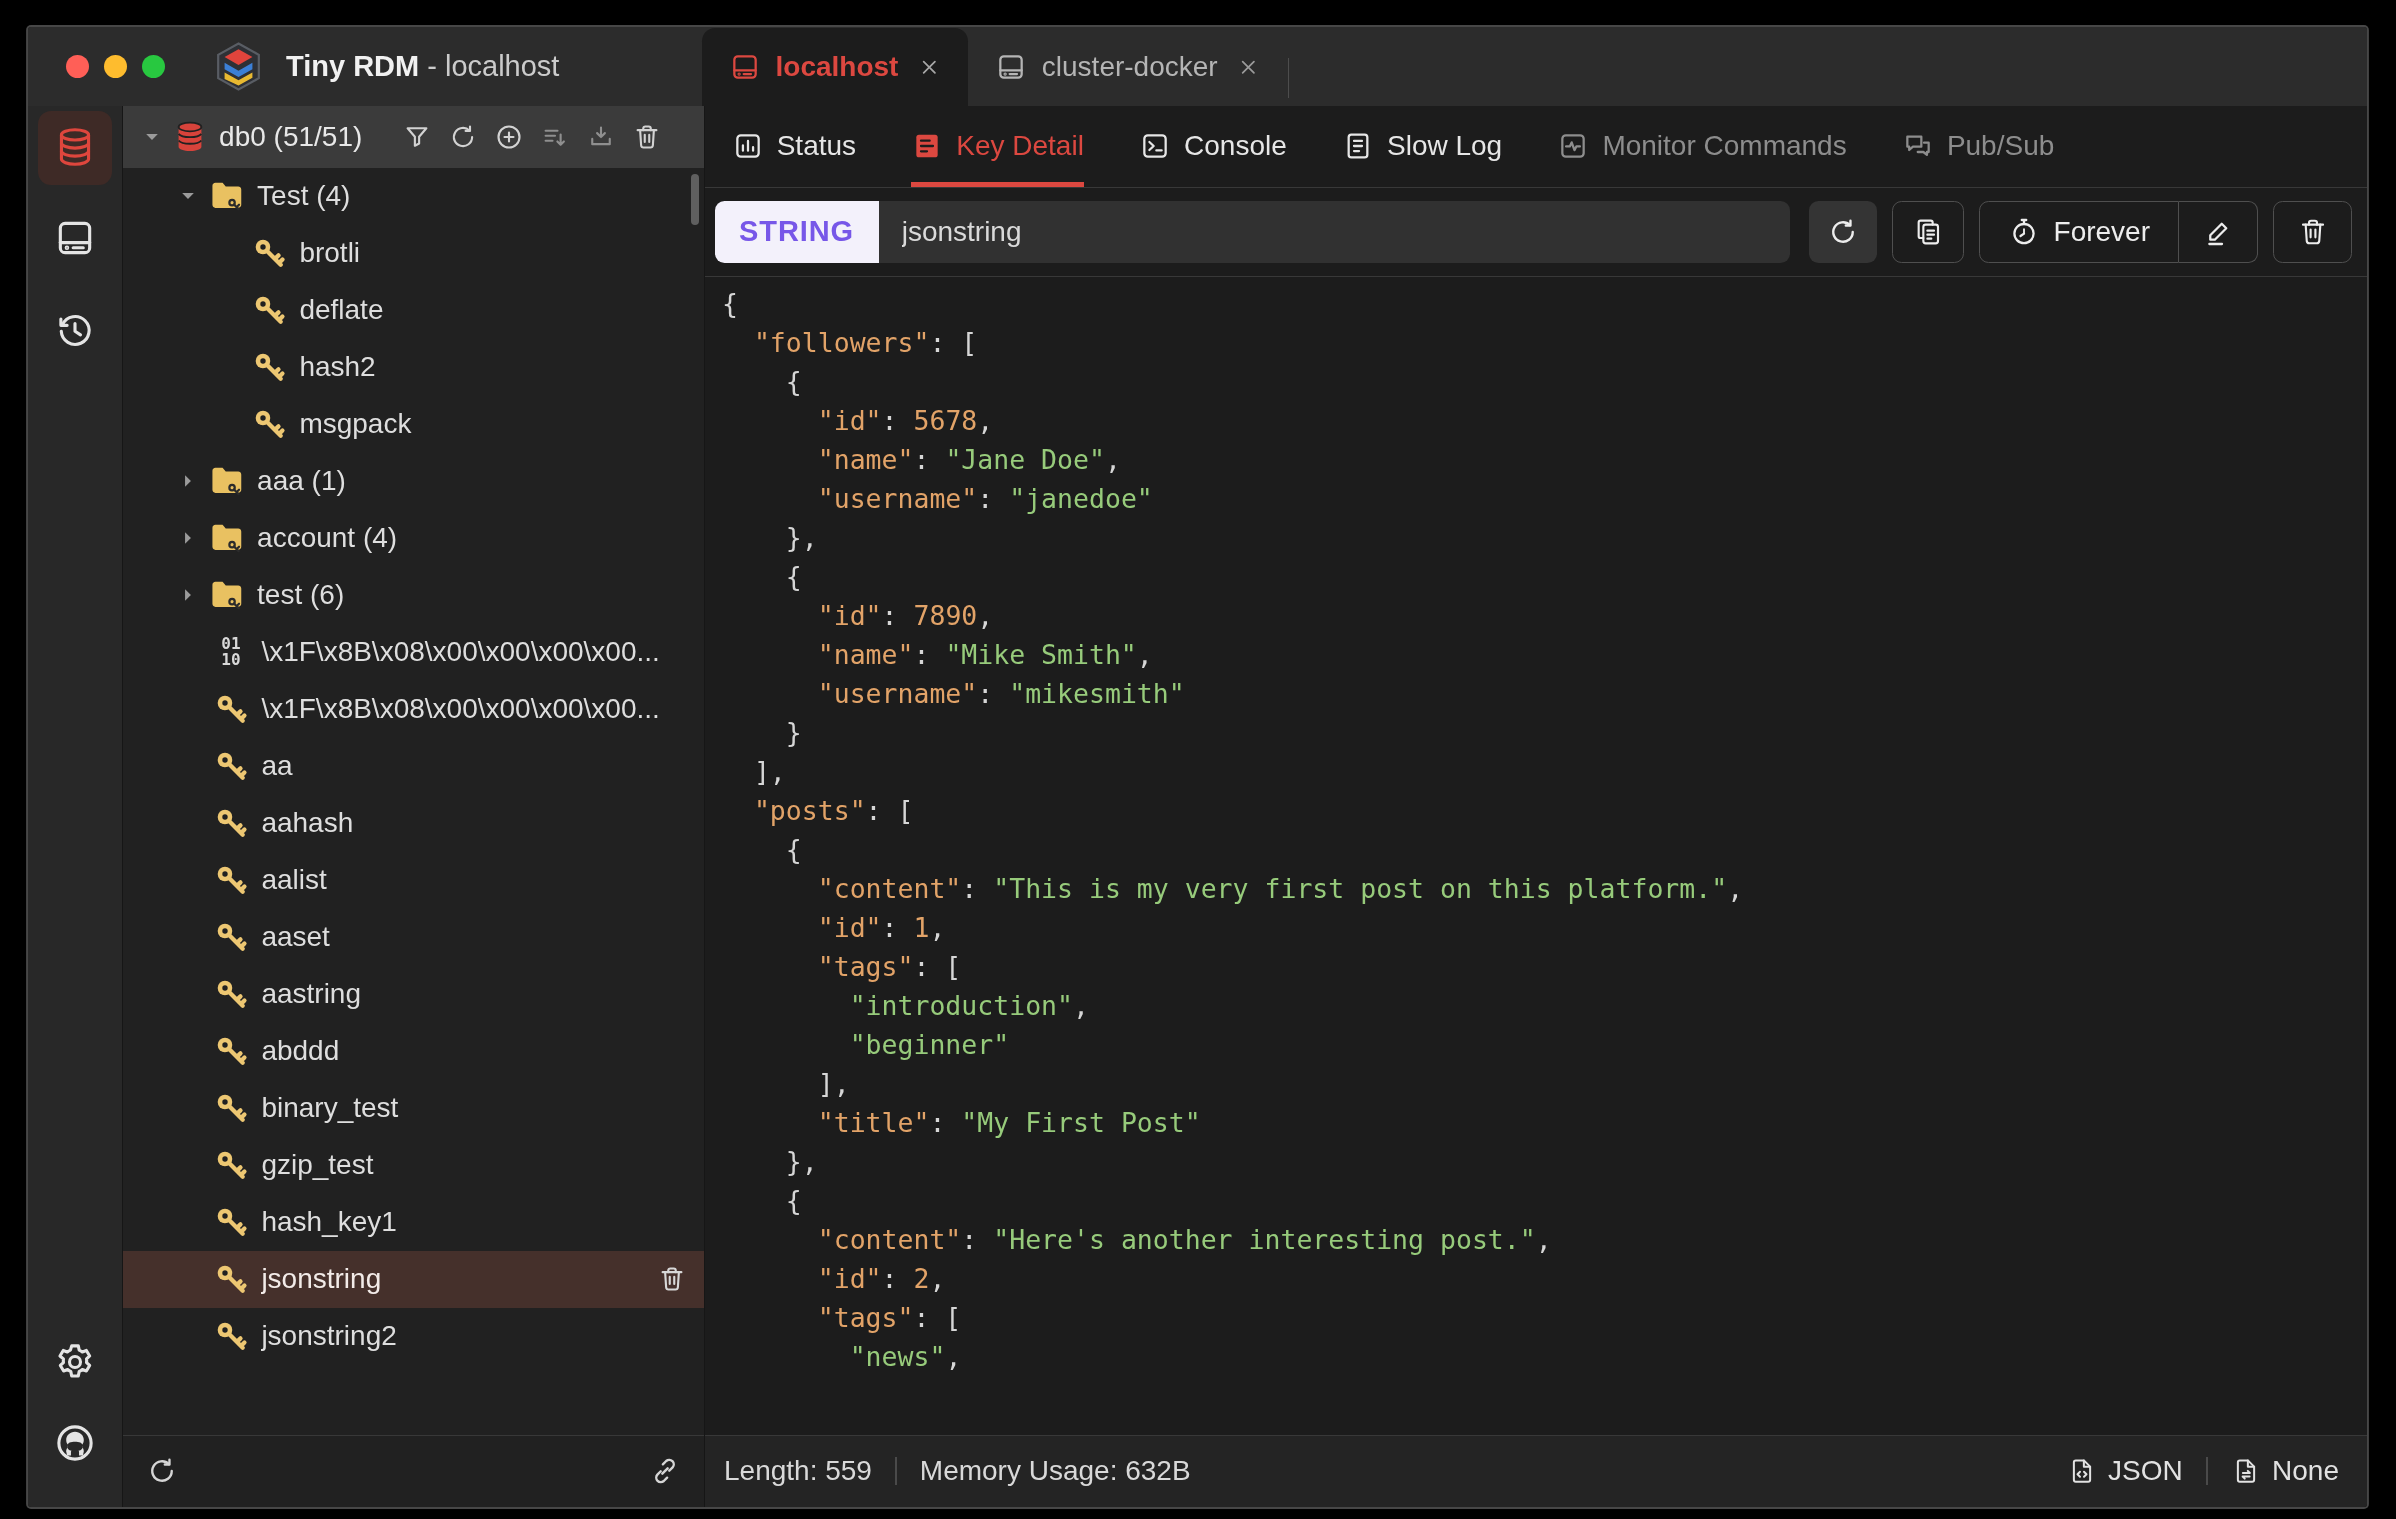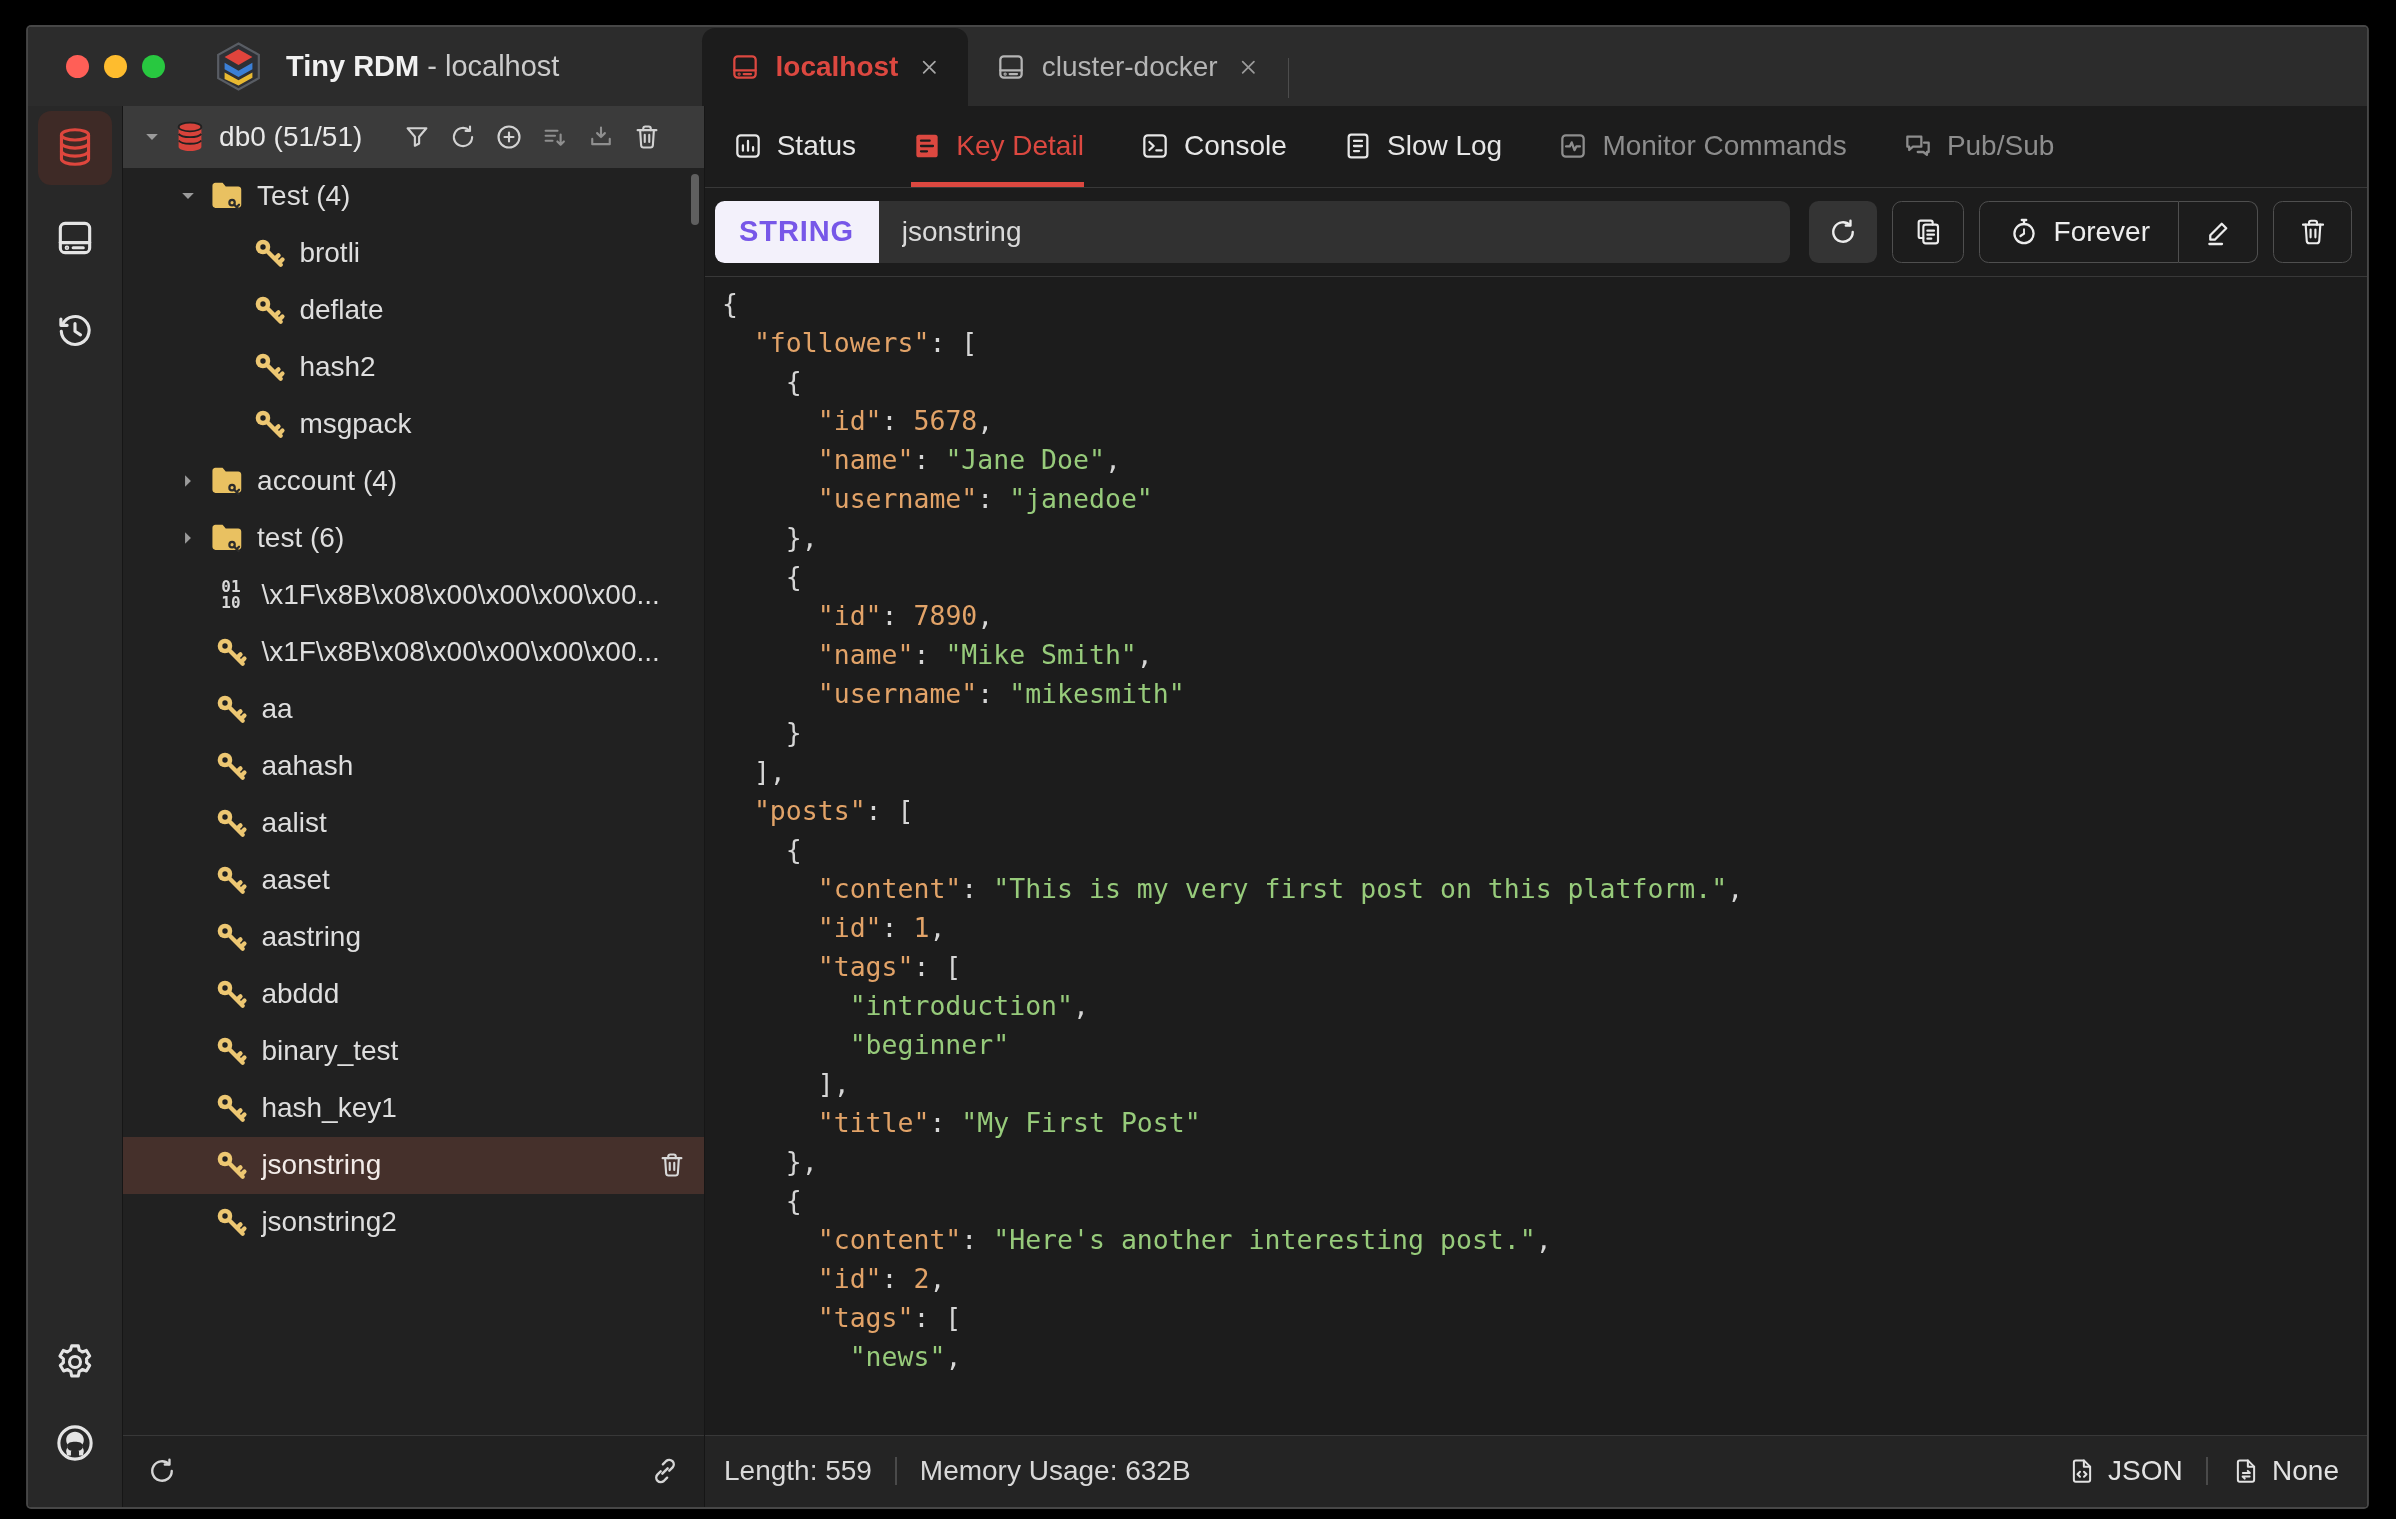--- a/index.html
+++ b/index.html
@@ -280,20 +280,31 @@
           </div>
           <div class="trow" style="padding-left: 51px;">
             <span class="chev"><svg viewBox="0 0 24 24">
                 <path d="M9.5 7l5 5-5 5z" fill="currentColor"></path>
               </svg></span>
             <span class="ticon"><svg viewBox="0 0 24 24">
                 <path d="M2.8 5.6c0-1 .8-1.9 1.9-1.9h4.5l2 2.3h7.9c1 0 1.9.8 1.9 1.9v9.7c0 1-.8 1.9-1.9 1.9H4.7c-1 0-1.9-.8-1.9-1.9z" fill="#e9c161"></path>
                 <circle cx="15.2" cy="16.2" r="1.7" fill="none" stroke="#2b2b2b" stroke-width="1.4"></circle>
                 <path d="M16.4 17.4l2.9 2.9M18.6 18.5l1-1" stroke="#2b2b2b" stroke-width="1.4" stroke-linecap="round"></path>
               </svg></span>
+            <span class="lbl">aaa (1)</span>
+          </div>
+          <div class="trow" style="padding-left: 51px;">
+            <span class="chev"><svg viewBox="0 0 24 24">
+                <path d="M9.5 7l5 5-5 5z" fill="currentColor"></path>
+              </svg></span>
+            <span class="ticon"><svg viewBox="0 0 24 24">
+                <path d="M2.8 5.6c0-1 .8-1.9 1.9-1.9h4.5l2 2.3h7.9c1 0 1.9.8 1.9 1.9v9.7c0 1-.8 1.9-1.9 1.9H4.7c-1 0-1.9-.8-1.9-1.9z" fill="#e9c161"></path>
+                <circle cx="15.2" cy="16.2" r="1.7" fill="none" stroke="#2b2b2b" stroke-width="1.4"></circle>
+                <path d="M16.4 17.4l2.9 2.9M18.6 18.5l1-1" stroke="#2b2b2b" stroke-width="1.4" stroke-linecap="round"></path>
+              </svg></span>
             <span class="lbl">account (4)</span>
           </div>
           <div class="trow" style="padding-left: 51px;">
             <span class="chev"><svg viewBox="0 0 24 24">
                 <path d="M9.5 7l5 5-5 5z" fill="currentColor"></path>
               </svg></span>
             <span class="ticon"><svg viewBox="0 0 24 24">
                 <path d="M2.8 5.6c0-1 .8-1.9 1.9-1.9h4.5l2 2.3h7.9c1 0 1.9.8 1.9 1.9v9.7c0 1-.8 1.9-1.9 1.9H4.7c-1 0-1.9-.8-1.9-1.9z" fill="#e9c161"></path>
                 <circle cx="15.2" cy="16.2" r="1.7" fill="none" stroke="#2b2b2b" stroke-width="1.4"></circle>
                 <path d="M16.4 17.4l2.9 2.9M18.6 18.5l1-1" stroke="#2b2b2b" stroke-width="1.4" stroke-linecap="round"></path>
@@ -363,20 +374,28 @@
               </svg></span>
             <span class="lbl">abddd</span>
           </div>
           <div class="trow" style="padding-left: 89px;">
             <span class="ticon"><svg viewBox="0 0 24 24">
                 <circle cx="8.2" cy="8.2" r="4.6" fill="#edc772"></circle>
                 <circle cx="8.2" cy="8.2" r="1.7" fill="#212121"></circle>
                 <path d="M11.4 11.4l8 8M15.7 15.7l2.3-2.2M18.3 18.3l2.2-2.2" stroke="#edc772" stroke-width="2.7" stroke-linecap="round" fill="none"></path>
               </svg></span>
             <span class="lbl">binary_test</span>
+          </div>
+          <div class="trow" style="padding-left: 89px;">
+            <span class="ticon"><svg viewBox="0 0 24 24">
+                <circle cx="8.2" cy="8.2" r="4.6" fill="#edc772"></circle>
+                <circle cx="8.2" cy="8.2" r="1.7" fill="#212121"></circle>
+                <path d="M11.4 11.4l8 8M15.7 15.7l2.3-2.2M18.3 18.3l2.2-2.2" stroke="#edc772" stroke-width="2.7" stroke-linecap="round" fill="none"></path>
+              </svg></span>
+            <span class="lbl">gzip_test</span>
           </div>
           <div class="trow" style="padding-left: 89px;">
             <span class="ticon"><svg viewBox="0 0 24 24">
                 <circle cx="8.2" cy="8.2" r="4.6" fill="#edc772"></circle>
                 <circle cx="8.2" cy="8.2" r="1.7" fill="#212121"></circle>
                 <path d="M11.4 11.4l8 8M15.7 15.7l2.3-2.2M18.3 18.3l2.2-2.2" stroke="#edc772" stroke-width="2.7" stroke-linecap="round" fill="none"></path>
               </svg></span>
             <span class="lbl">hash_key1</span>
           </div>
           <div class="trow sel" style="padding-left: 89px;">

